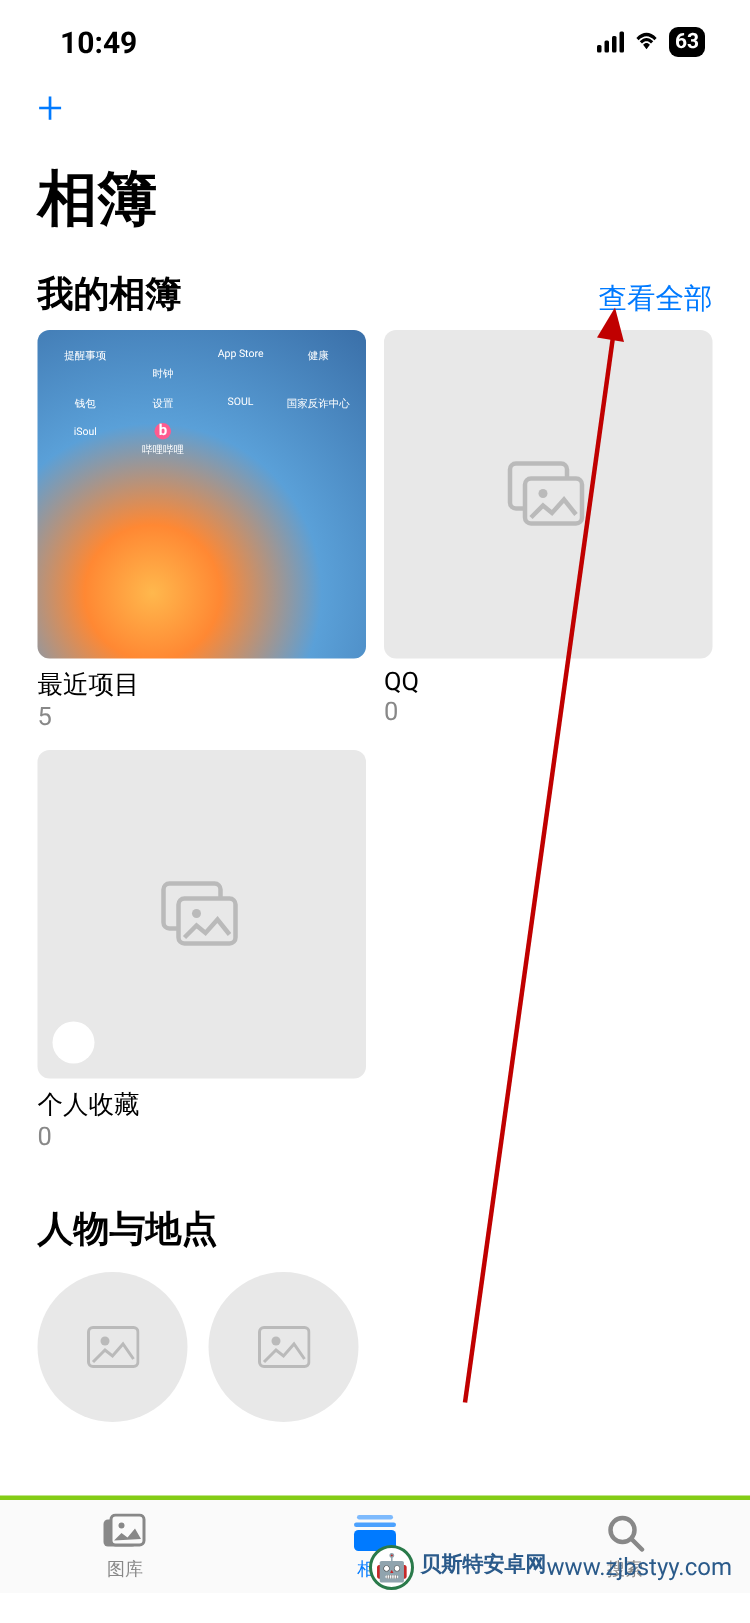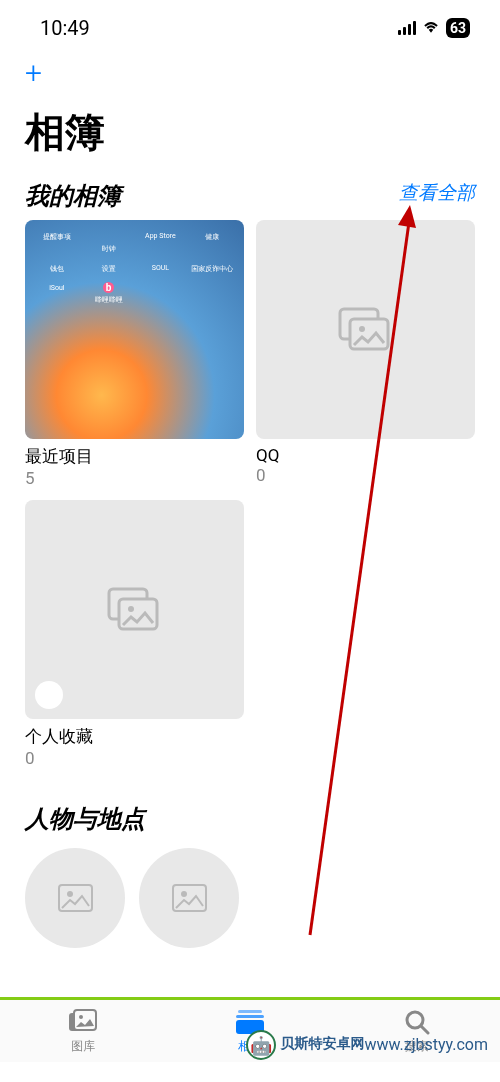--- a/index.html
+++ b/index.html
@@ -17,21 +17,21 @@
     }
     .status-bar {
       display: flex;
       justify-content: space-between;
       align-items: center;
       padding: 10px 30px 5px 40px;
       height: 50px;
     }
     .status-time {
       font-size: 20px;
-      font-weight: 400;
+      font-weight: 700;
     }
     .status-right {
       display: flex;
       align-items: center;
       gap: 6px;
     }
     .signal-bars {
       display: flex;
       align-items: flex-end;
       gap: 2px;
@@ -65,23 +65,22 @@
       font-weight: 300;
     }
     .page-title {
       font-size: 40px;
       font-weight: 700;
       padding: 10px 25px 15px;
     }
     .section-header {
       display: flex;
       justify-content: space-between;
-      align-items: flex-start;
+      align-items: flex-end;
       padding: 5px 25px 8px;
-      font-style: italic;
     }
     .section-title {
       font-size: 24px;
       font-weight: 700;
     }
     .see-all {
       color: #007aff;
       font-size: 19px;
     }
     .album-grid {

